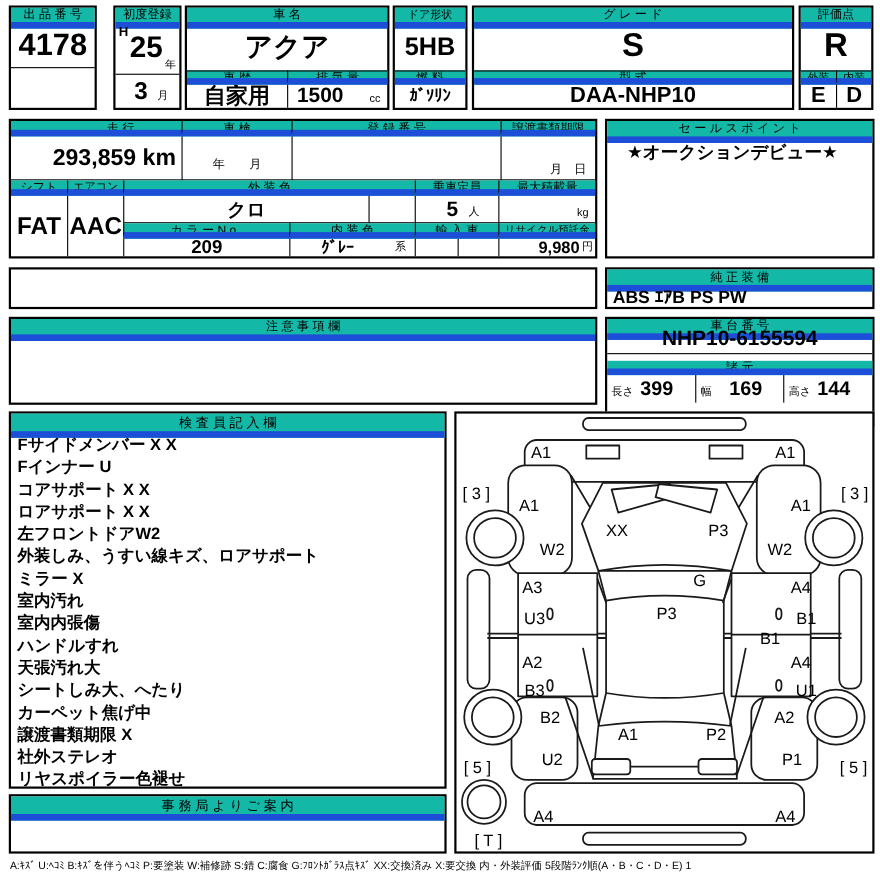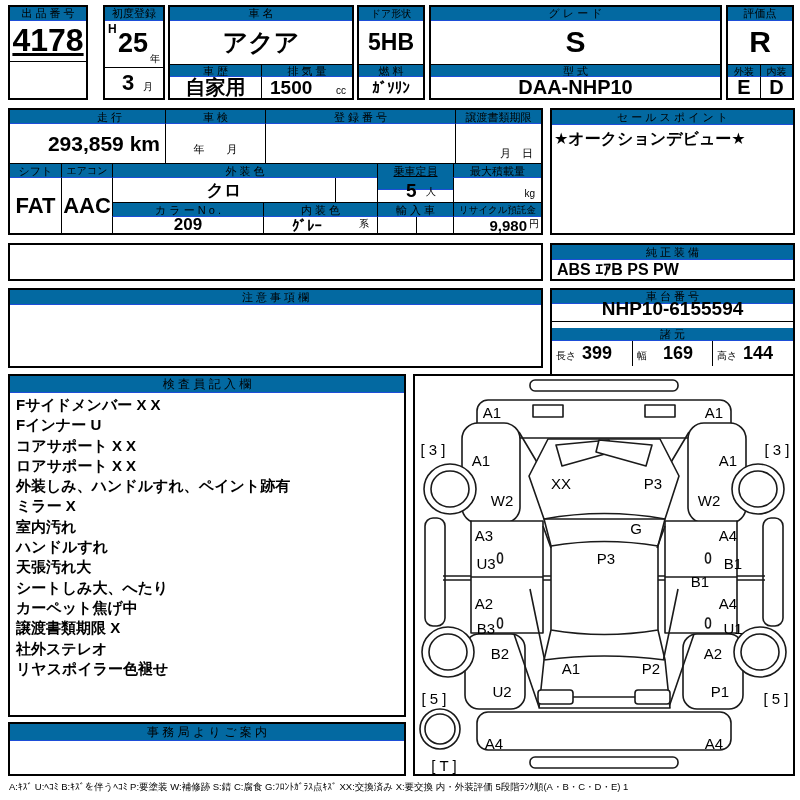--- a/index.html
+++ b/index.html
@@ -1,33 +1,33 @@
 <!DOCTYPE html>
 <html><head>
 <meta charset="utf-8">
 <style>
   html,body{margin:0;padding:0;background:#fff;}
   body{width:800px;height:800px;position:relative;font-family:"Liberation Sans","DejaVu Sans",sans-serif;color:#000;}
   .box{position:absolute;background:#fff;border:2px solid #000;box-sizing:border-box;}
-  .hd{position:absolute;left:0;right:0;top:0;background:#0369a1;border-bottom:1px solid #1d4ed8;text-align:center;font-size:11px;line-height:13px;height:13px;overflow:hidden;white-space:nowrap;}
+  .hd{position:absolute;left:0;right:0;top:0;background:#14b8a6;border-bottom:6px solid #1d4ed8;text-align:center;font-size:11px;line-height:13px;height:13px;overflow:hidden;white-space:nowrap;}
   .hd14{height:14px;line-height:14px;}
   .cell{position:absolute;box-sizing:border-box;overflow:hidden;}
   .bl{border-left:1px solid #000;} .bt{border-top:1px solid #000;} .bb{border-bottom:1px solid #000;}
   .b{font-weight:bold;}
   .ctr{display:flex;align-items:center;justify-content:center;}
   .dlabel{position:absolute;transform:translate(-50%,-50%);font-weight:normal;font-size:15px;white-space:nowrap;}
   .note-line{font-size:15px;font-weight:bold;line-height:20.3px;white-space:nowrap;}
   .sm{font-size:10px;}
 </style>
 </head>
 <body>
 
 <div class="box" style="left:8px;top:5px;width:80px;height:95px;">
   <div class="hd">出 品 番 号</div>
-  <div class="cell ctr b" style="left:0;top:13px;width:76px;height:41px;font-size:32px;text-decoration:underline;">4178</div>
+  <div class="cell ctr b" style="left:0;top:13px;width:76px;height:41px;font-size:28px;">4178</div>
   <div class="cell bt" style="left:0;top:54px;width:76px;height:37px;"></div>
 </div>
 
 <div class="box" style="left:103px;top:5px;width:62px;height:95px;">
   <div class="hd">初度登録</div>
   <div class="cell bb" style="left:0;top:13px;width:58px;height:48px;">
     <span class="b" style="position:absolute;left:3px;top:2px;font-size:12px;">H</span>
     <span class="b" style="position:absolute;left:13px;top:8px;font-size:27px;">25</span>
     <span class="sm" style="position:absolute;right:3px;bottom:1px;">年</span>
   </div>
@@ -79,21 +79,21 @@
   <div class="cell hd hd14 bl" style="left:445px;width:86px;">譲渡書類期限</div>
 
   <div class="cell bb b" style="left:0;top:14px;width:155px;height:40px;font-size:21px;text-align:right;padding:8px 5px 0 0;">293,859 km</div>
   <div class="cell bb bl" style="left:155px;top:14px;width:100px;height:40px;font-size:11px;text-align:center;padding-top:18px;">年　　月</div>
   <div class="cell bb bl" style="left:255px;top:14px;width:190px;height:40px;"></div>
   <div class="cell bb bl" style="left:445px;top:14px;width:86px;height:40px;font-size:11px;text-align:right;padding:22px 8px 0 12px;">月　日</div>
 
   <div class="cell hd" style="top:54px;width:51px;height:14px;line-height:14px;">シフト</div>
   <div class="cell hd bl" style="top:54px;left:51px;width:51px;height:14px;line-height:14px;font-size:10px;">エアコン</div>
   <div class="cell hd bl" style="top:54px;left:102px;width:265px;height:14px;line-height:14px;">外 装 色</div>
-  <div class="cell hd bl" style="top:54px;left:367px;width:76px;height:26px;line-height:14px;text-decoration:underline;">乗車定員</div>
+  <div class="cell hd bl" style="top:54px;left:367px;width:76px;height:14px;line-height:14px;text-decoration:underline;">乗車定員</div>
   <div class="cell hd bl" style="top:54px;left:443px;width:88px;height:14px;line-height:14px;">最大積載量</div>
 
   <div class="cell ctr b" style="left:0;top:68px;width:51px;height:55px;font-size:22px;">FAT</div>
   <div class="cell ctr b bl" style="left:51px;top:68px;width:51px;height:55px;font-size:22px;">AAC</div>
 
   <div class="cell ctr b bl bb" style="left:102px;top:68px;width:223px;height:25px;font-size:17px;">クロ</div>
   <div class="cell bl bb" style="left:325px;top:68px;width:42px;height:25px;"></div>
   <div class="cell bl bb" style="left:367px;top:68px;width:76px;height:25px;">
     <span class="b" style="position:absolute;left:28px;top:2px;font-size:19px;">5</span>
     <span class="sm" style="position:absolute;left:48px;bottom:3px;">人</span>
@@ -117,21 +117,21 @@
     <span></span>
   </div>
   <div class="cell bl" style="left:443px;top:107px;width:88px;height:16px;">
     <span class="b" style="position:absolute;right:14px;top:0;font-size:15px;margin-left:36px;">9,980</span>
     <span class="sm" style="position:absolute;right:2px;bottom:2px;">円</span>
   </div>
 </div>
 
 <div class="box" style="left:550px;top:108px;width:245px;height:127px;">
   <div class="hd hd14">セ ー ル ス ポ イ ン ト</div>
-  <div class="cell b" style="left:0;top:14px;right:0;bottom:0;font-size:16px;padding:5px 2px;">★オークションデビュー★</div>
+  <div class="cell b" style="left:0;top:14px;right:0;bottom:0;font-size:16px;padding:5px 18px;">★オークションデビュー★</div>
 </div>
 
 <div class="box" style="left:8px;top:243px;width:535px;height:38px;">
   <div class="cell" style="left:0;top:14px;right:0;bottom:0;"></div>
 </div>
 <div class="box" style="left:550px;top:243px;width:245px;height:38px;">
   <div class="hd hd14">純 正 装 備</div>
   <div class="cell b" style="left:0;top:14px;right:0;bottom:0;font-size:16px;padding:2px 0 0 5px;">ABS ｴｱB PS PW</div>
 </div>
 
@@ -157,23 +157,25 @@
   </div>
 </div>
 
 <div class="box" style="left:8px;top:374px;width:398px;height:343px;">
   <div class="hd" style="height:16px;line-height:16px;font-size:12px;">検 査 員 記 入 欄</div>
   <div class="cell" style="left:0;top:16px;right:0;bottom:0;padding:3px 0 0 6px;">
       <div class="note-line">Fサイドメンバー X X</div>
       <div class="note-line">Fインナー U</div>
       <div class="note-line">コアサポート X X</div>
       <div class="note-line">ロアサポート X X</div>
-      <div class="note-line">外装しみ、ハンドルすれ、ペイント跡有</div>
+      <div class="note-line">左フロントドアW2</div>
+      <div class="note-line">外装しみ、うすい線キズ、ロアサポート</div>
       <div class="note-line">ミラー X</div>
       <div class="note-line">室内汚れ</div>
+      <div class="note-line">室内内張傷</div>
       <div class="note-line">ハンドルすれ</div>
       <div class="note-line">天張汚れ大</div>
       <div class="note-line">シートしみ大、へたり</div>
       <div class="note-line">カーペット焦げ中</div>
       <div class="note-line">譲渡書類期限 X</div>
       <div class="note-line">社外ステレオ</div>
       <div class="note-line">リヤスポイラー色褪せ</div>
     </div>
 </div>
 

